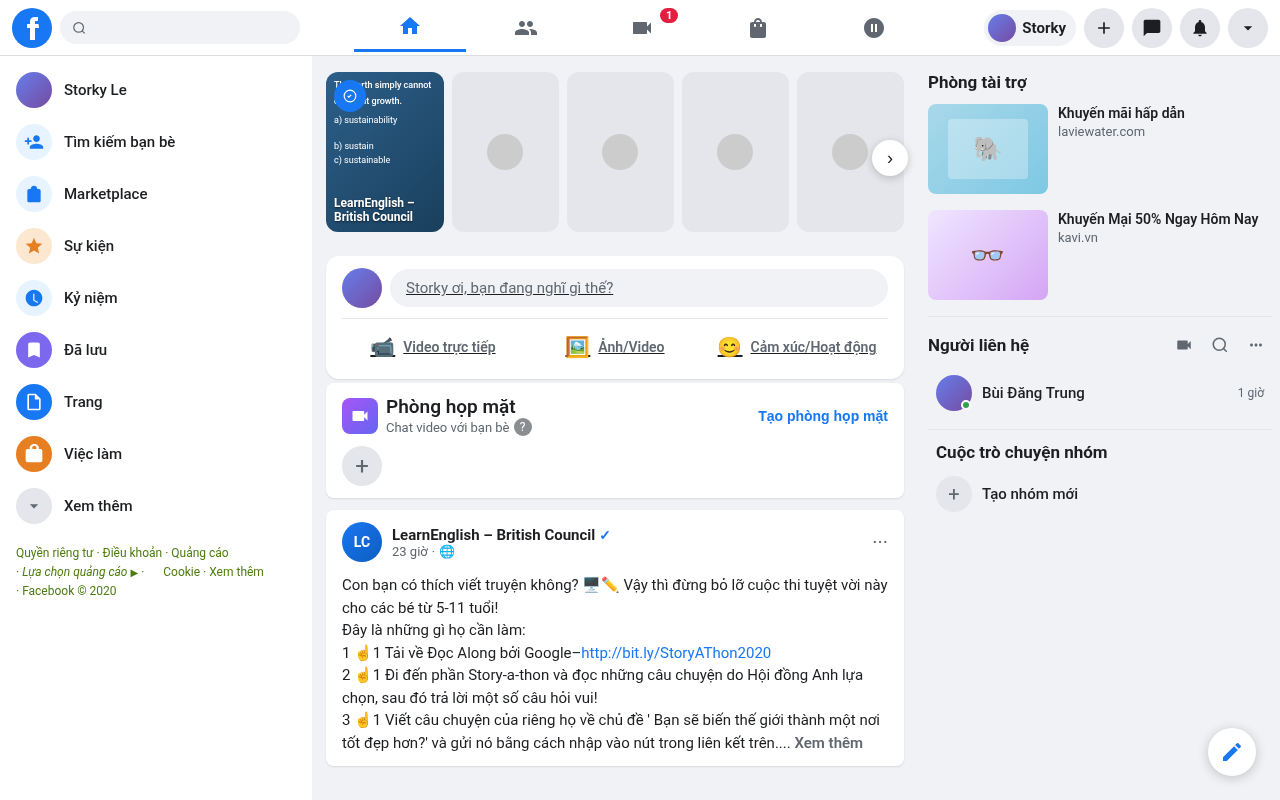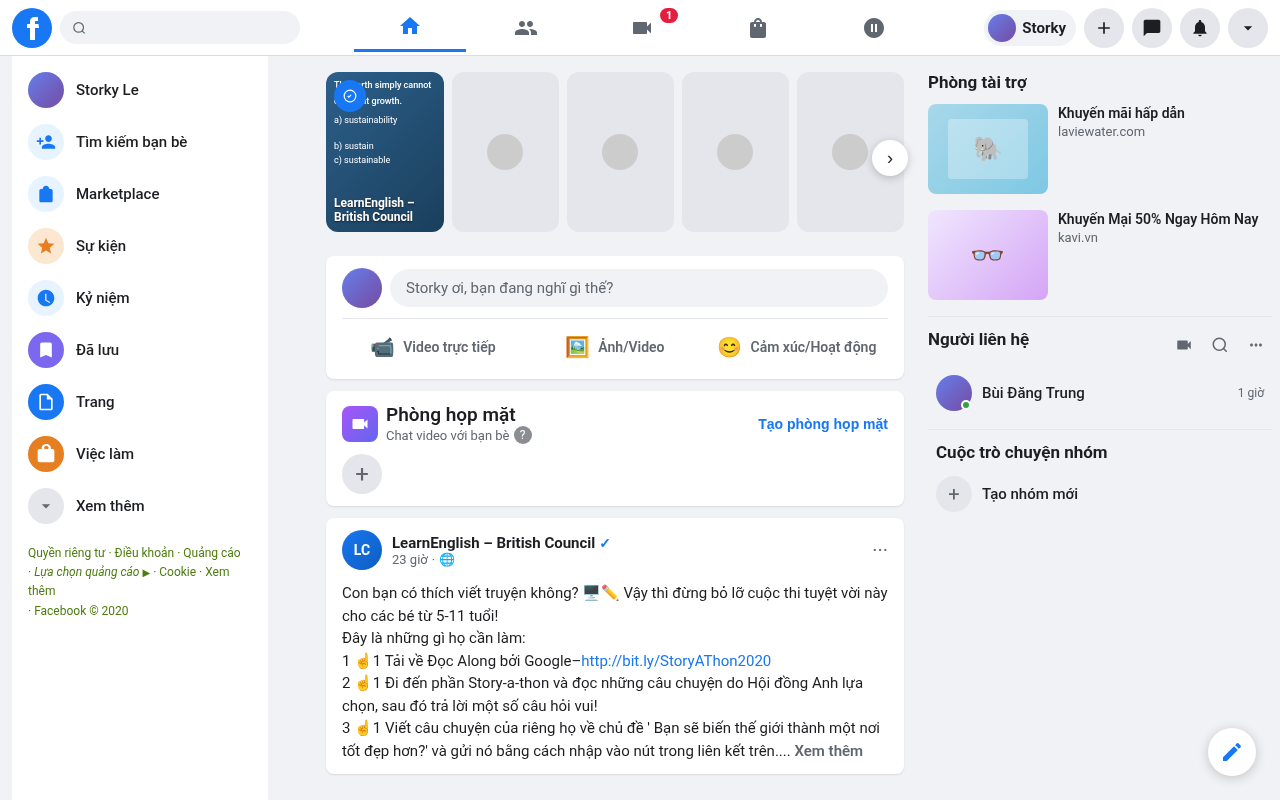--- a/index.html
+++ b/index.html
@@ -42,21 +42,21 @@
       width: 40px; height: 40px; border-radius: 50%; background: #e4e6eb;
       display: flex; align-items: center; justify-content: center; cursor: pointer; font-size: 20px;
     }
     .nav-round-btn svg { width: 20px; height: 20px; }
 
     
     .layout { display: flex; padding-top: 56px; min-height: 100vh; }
 
     
     .sidebar {
-      width: 256px; flex-shrink: 0; position: fixed; top: 56px; left: 12px; bottom: 0;
+      width: 312px; flex-shrink: 0; position: fixed; top: 56px; left: 0; bottom: 0;
       overflow-y: auto; padding: 8px 8px; background: #fff;
     }
     .sidebar-item {
       display: flex; align-items: center; gap: 12px; padding: 8px 8px; border-radius: 8px;
       cursor: pointer; color: #1c1e21; font-size: 15px; font-weight: 500;
     }
     .sidebar-avatar { width: 36px; height: 36px; border-radius: 50%; overflow: hidden; flex-shrink: 0; background: #ccc; }
     .sidebar-icon {
       width: 36px; height: 36px; border-radius: 50%; display: flex; align-items: center; justify-content: center;
       flex-shrink: 0; font-size: 18px;
@@ -81,21 +81,21 @@
       border: 3px solid #1877f2; background: #1877f2; display: flex; align-items: center; justify-content: center;
     }
     .story-nav-btn {
       position: absolute; right: -4px; top: 50%; transform: translateY(-50%);
       width: 36px; height: 36px; background: #fff; border-radius: 50%; border: none;
       box-shadow: 0 2px 8px rgba(0,0,0,0.2); cursor: pointer; display: flex; align-items: center; justify-content: center;
       font-size: 18px; color: #1c1e21; z-index: 10;
     }
 
     
-    .post-box { background: #fff; border-radius: 8px; padding: 12px 16px; width: 100%; max-width: 590px; margin-bottom: 12px; box-shadow: 0 1px 2px rgba(0,0,0,0.1); }
+    .post-box { background: #fff; border-radius: 13px; padding: 12px 16px; width: 100%; max-width: 590px; margin-bottom: 4px; box-shadow: 0 1px 2px rgba(0,0,0,0.1); text-decoration: underline; }
     .post-box-top { display: flex; align-items: center; gap: 8px; margin-bottom: 10px; }
     .post-avatar { width: 40px; height: 40px; border-radius: 50%; background: #ccc; overflow: hidden; flex-shrink: 0; }
     .post-input {
       flex: 1; background: #f0f2f5; border-radius: 20px; padding: 10px 16px;
       color: #606770; font-size: 15px; cursor: pointer; border: none; outline: none;
     }
     .post-actions { display: flex; border-top: 1px solid #e4e6eb; padding-top: 8px; }
     .post-action-btn {
       flex: 1; display: flex; align-items: center; justify-content: center; gap: 8px;
       padding: 8px; border-radius: 8px; cursor: pointer; font-size: 14px; font-weight: 600; color: #606770;
@@ -129,21 +129,21 @@
 
     
     .right-sidebar { width: 360px; flex-shrink: 0; position: fixed; right: 0; top: 56px; bottom: 0; overflow-y: auto; padding: 16px 8px; }
     .sponsored-title { font-weight: 700; font-size: 17px; margin-bottom: 12px; color: #1c1e21; }
     .sponsored-item { display: flex; gap: 10px; margin-bottom: 16px; cursor: pointer; }
     .sponsored-thumb { width: 120px; height: 90px; border-radius: 8px; background: #e4e6eb; flex-shrink: 0; overflow: hidden; }
     .sponsored-text { flex: 1; }
     .sponsored-name { font-size: 14px; font-weight: 600; line-height: 1.4; }
     .sponsored-domain { font-size: 13px; color: #606770; }
     .divider { height: 1px; background: #e4e6eb; margin: 12px 0; }
-    .contacts-header { display: flex; margin-bottom: 8px; }
+    .contacts-header { display: flex; align-items: center; margin-bottom: 8px; }
     .contacts-title { font-weight: 700; font-size: 17px; flex: 1; color: #1c1e21; }
     .contacts-icons { display: flex; gap: 4px; }
     .contact-icon-btn { width: 32px; height: 32px; border-radius: 50%; background: transparent; display: flex; align-items: center; justify-content: center; cursor: pointer; }
     .contact-item { display: flex; align-items: center; gap: 10px; padding: 6px 8px; border-radius: 8px; cursor: pointer; }
     .contact-avatar { width: 36px; height: 36px; border-radius: 50%; background: #ccc; position: relative; flex-shrink: 0; }
     .online-dot { position: absolute; bottom: 1px; right: 1px; width: 10px; height: 10px; background: #31a24c; border-radius: 50%; border: 2px solid #fff; }
     .contact-name { font-size: 15px; font-weight: 500; flex: 1; }
     .contact-time { font-size: 12px; color: #606770; }
     .group-chat-title { font-weight: 700; font-size: 17px; margin: 12px 8px 8px; color: #1c1e21; }
     .new-group-btn { display: flex; align-items: center; gap: 10px; padding: 6px 8px; border-radius: 8px; cursor: pointer; }
@@ -319,21 +319,21 @@
       </div>
       <span class="sidebar-label">Xem thêm</span>
     </div>
 
     <div class="sidebar-footer">
       <span style="cursor:pointer;">Quyền riêng tư</span> ·
       <span style="cursor:pointer;">Điều khoản</span> ·
       <span style="cursor:pointer;">Quảng cáo</span><br>
       · <span style="cursor:pointer;font-style:italic;">Lựa chọn quảng cáo</span>
       <span style="font-size:10px;">▶</span>
-      · <span style="cursor:pointer;">Cookie</span> ·
+      · <span style="cursor:pointer;margin-left:16px;">Cookie</span> ·
       <span style="cursor:pointer;">Xem thêm</span><br>
       · <span>Facebook © 2020</span>
     </div>
   </aside>
 
   <main class="main">
 
     <div style="position:relative; width:100%; max-width:590px; margin-bottom:12px;">
       <div class="stories-row">
 

